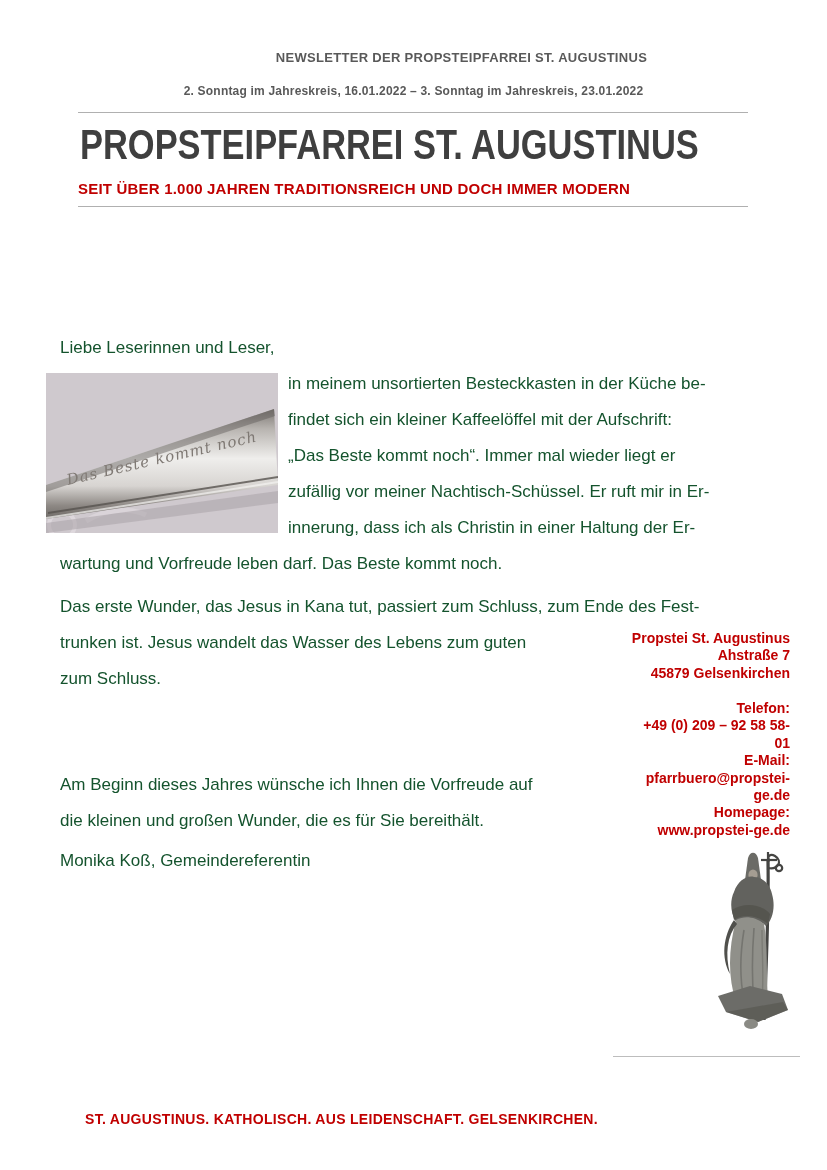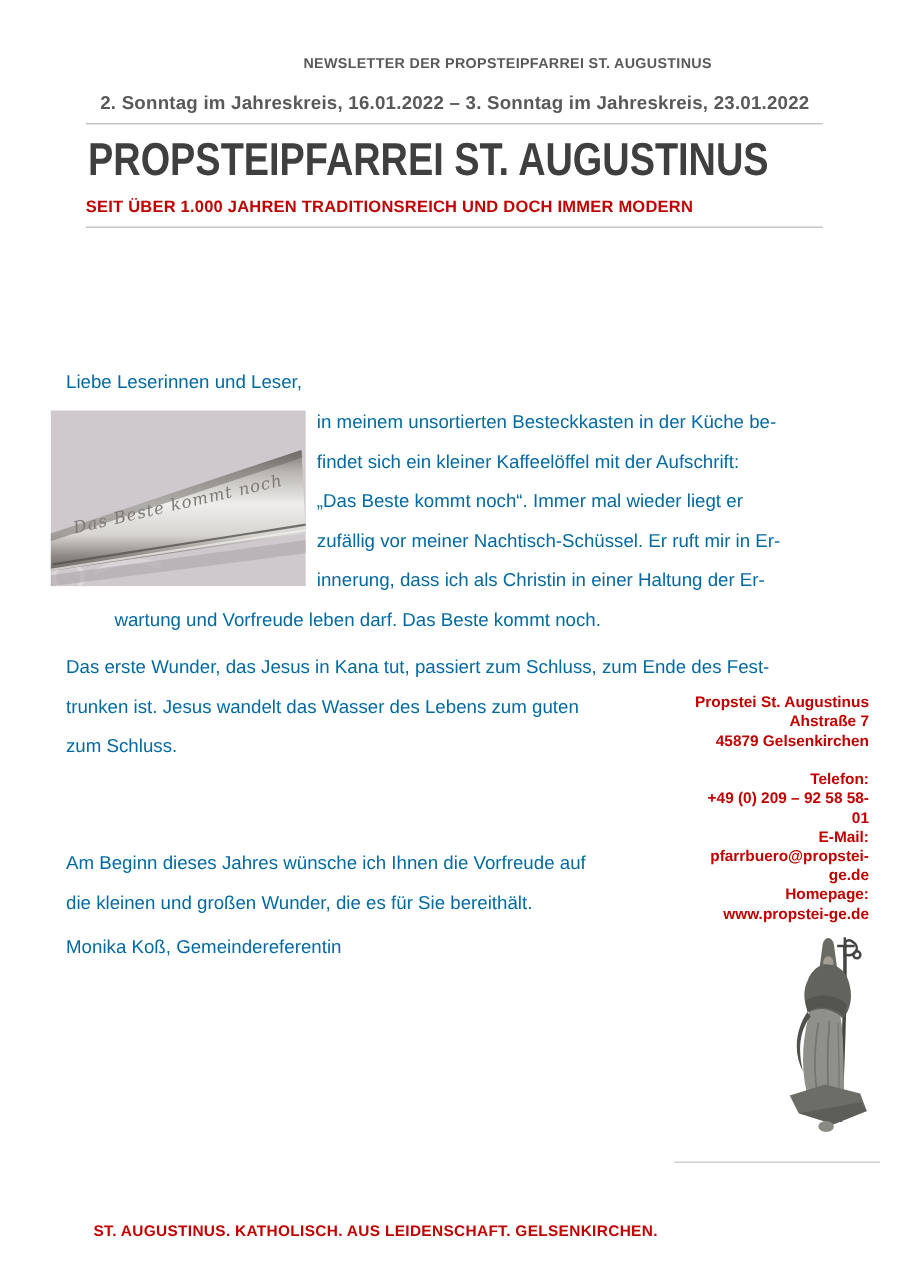--- a/index.html
+++ b/index.html
@@ -12,43 +12,43 @@
     color:#262626;
   }
   .abs{position:absolute;}
   .center-band{left:0;width:827px;text-align:center;}
   .kicker{
     top:50px;
     font-size:13px;font-weight:bold;color:#595959;letter-spacing:.3px;margin-left:48px;
   }
   .daterange{
     top:84px;
-    font-size:17px;font-weight:bold;color:#595959;letter-spacing:.2px;
+    font-size:12px;font-weight:bold;color:#595959;letter-spacing:.2px;
   }
   .rule{height:1px;background:#b0b0b0;}
   .rule-top{top:112px;left:78px;width:670px;}
   .rule-mast{top:206px;left:78px;width:670px;}
   .rule-bottom{top:1056px;left:613px;width:187px;background:#bdbdbd;}
   .title{
     top:122px;left:80px;margin:0;
     font-size:42px;font-weight:bold;color:#3f3f3f;
     letter-spacing:0;line-height:46px;white-space:nowrap;
     transform:scaleX(.82);transform-origin:0 0;
   }
   .subtitle{
     top:180px;left:78px;width:670px;text-align:left;
     font-size:15px;font-weight:bold;color:#c00000;letter-spacing:.2px;
   }
-  .bodytext{font-size:17px;color:#0369a1;line-height:36px;}
+  .bodytext{font-size:17px;color:#14532d;line-height:36px;}
   .tline{white-space:nowrap;line-height:inherit;}
   .greeting{top:330px;left:60px;}
   .spoon{top:373px;left:46px;width:232px;height:160px;}
   .spoon svg{display:block;}
   .para1{top:366px;left:288px;width:480px;}
-  .para1c{top:546px;left:60px;width:700px;margin-left:44px;}
+  .para1c{top:546px;left:60px;width:700px;}
   .para2{top:589px;left:60px;width:700px;}
   .para3{top:767px;left:60px;width:560px;}
   .signature{top:843px;left:60px;}
   .contact{
     width:232px;text-align:right;
     font-size:14px;font-weight:bold;color:#c00000;line-height:17.4px;
   }
   .contact1{top:630px;left:558px;}
   .contact2{top:700px;left:558px;}
   .statue{top:848px;left:704px;width:88px;height:188px;}

